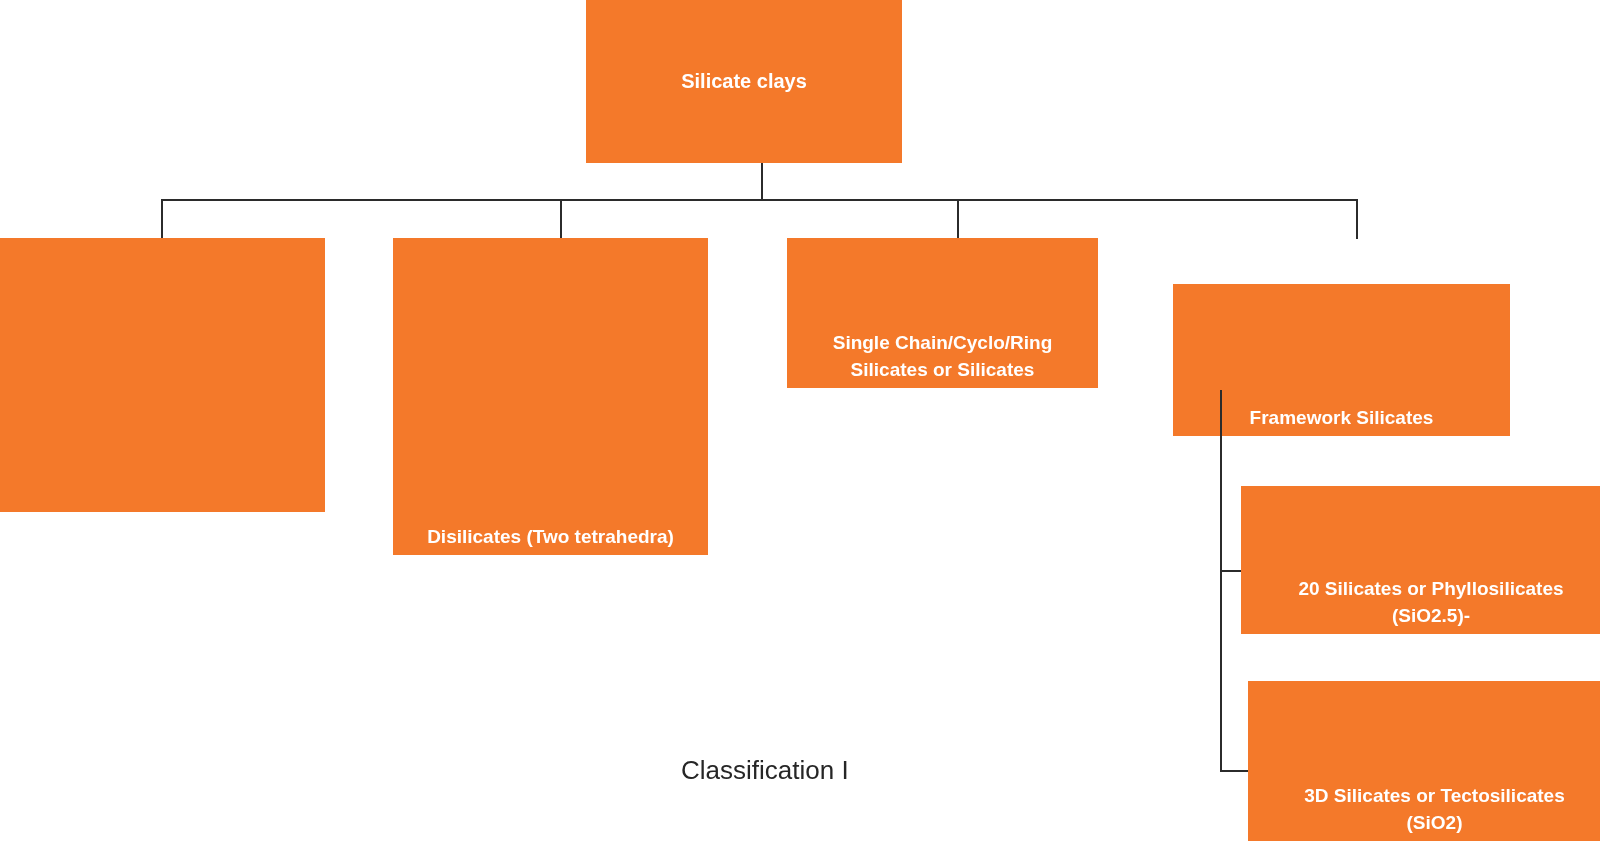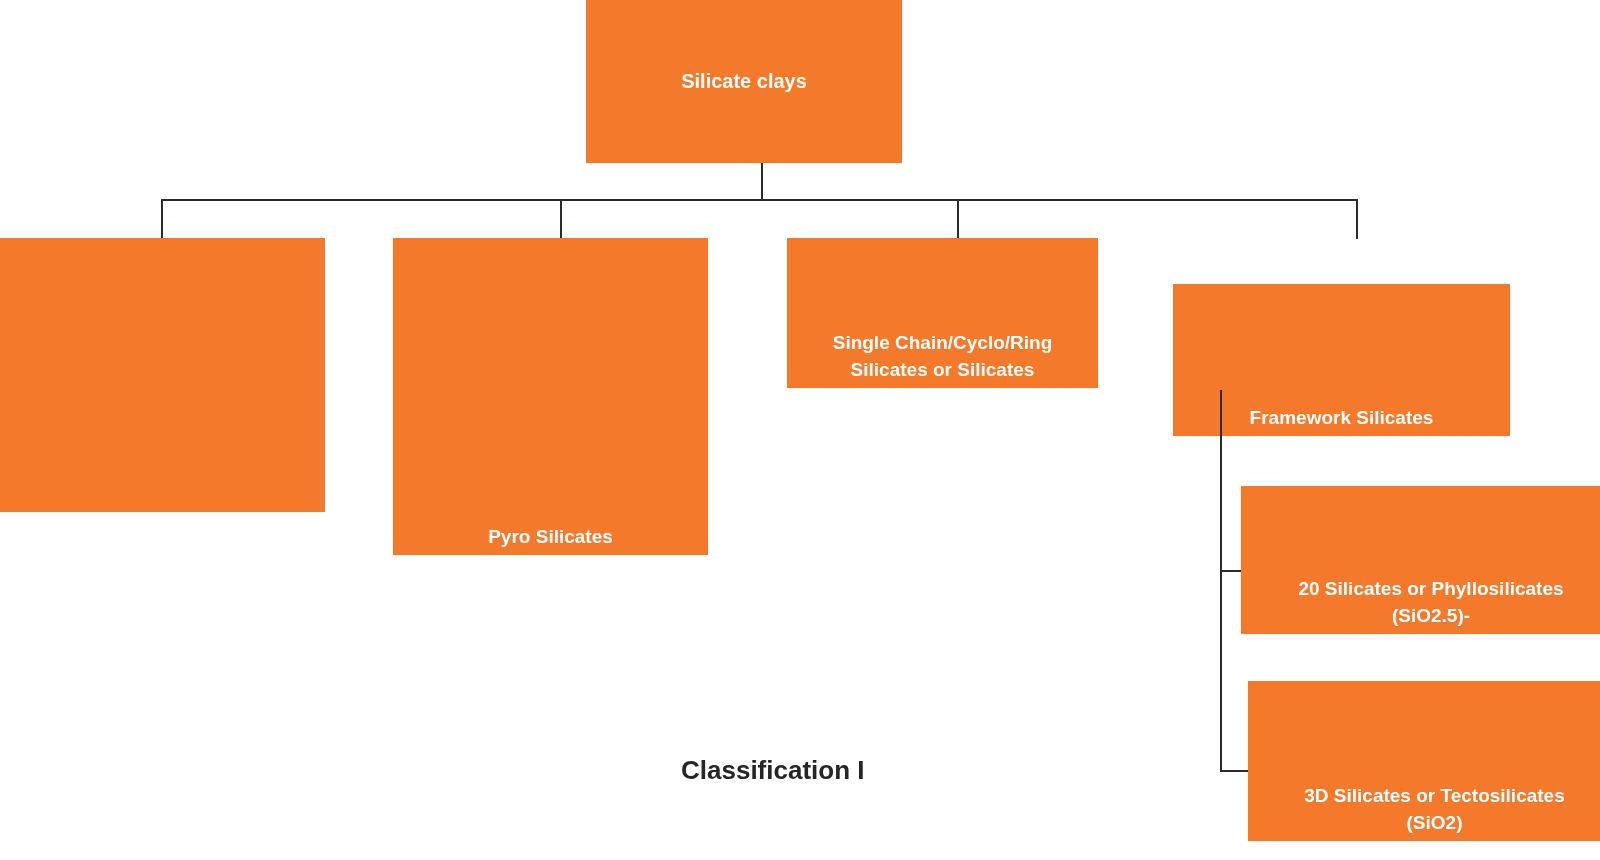--- a/index.html
+++ b/index.html
@@ -85,21 +85,21 @@
 
   #conn-fw-stem     { left: 1220px; top: 390px; height: 382px; }
   #conn-fw-phyllo   { left: 1220px; top: 570px; width: 52px; }
   #conn-fw-tecto    { left: 1220px; top: 770px; width: 58px; }
 
   #caption {
     position: absolute;
     left: 681px;
     top: 755px;
     font-size: 26px;
-    font-weight: bold;
+    font-weight: normal;
     color: #262626;
     white-space: nowrap;
   }
 </style>
 </head>
 <body>
 
 <div id="canvas">
 
   <div class="node" id="node-root">
@@ -115,21 +115,21 @@
   <div class="line vline" id="conn-drop-3"></div>
   <div class="line vline" id="conn-drop-4"></div>
 
   <div class="node" id="node-ortho">
     <div class="lines">
     </div>
   </div>
 
   <div class="node" id="node-pyro">
     <div class="lines">
-      <span class="ln">Pyro Silicates</span>
+      <span class="ln">Disilicates (Two tetrahedra)</span>
     </div>
   </div>
 
   <div class="node" id="node-chain">
     <div class="lines">
       <span class="ln">Single Chain/Cyclo/Ring</span>
       <span class="ln">Silicates or Silicates</span>
     </div>
   </div>
 

